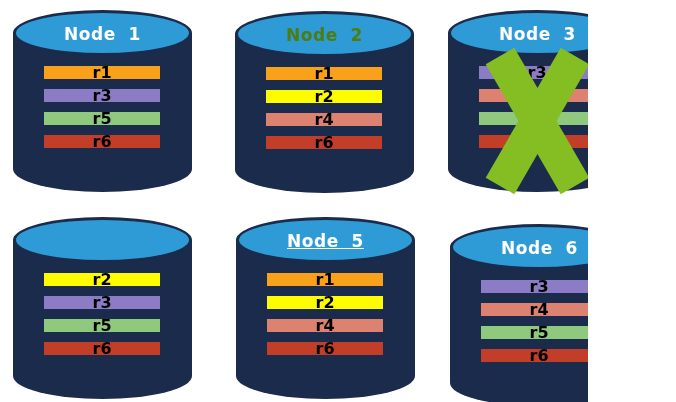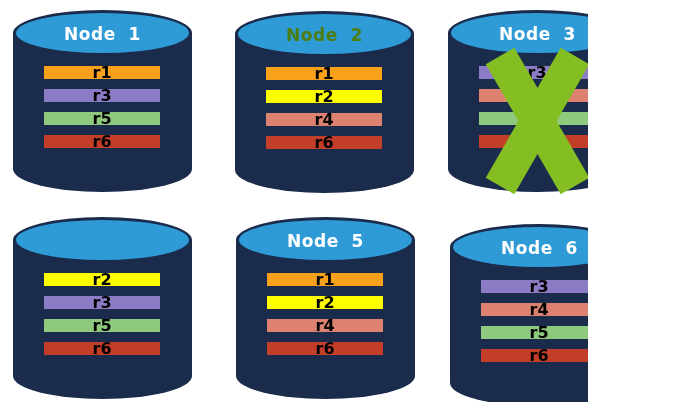--- a/index.html
+++ b/index.html
@@ -130,21 +130,21 @@
       <div class="bar" style="background-color: rgb(140, 123, 197);">r3</div>
       <div class="bar" style="background-color: rgb(143, 201, 126);">r5</div>
       <div class="bar" style="background-color: rgb(194, 62, 40);">r6</div>
     </div>
   </div>
 
   <div class="node pos-n5">
     <div class="cyl-bottom" style="background-color: rgb(26, 43, 76);"></div>
     <div class="cyl-body" style="background-color: rgb(26, 43, 76);"></div>
     <div class="cyl-top" style="background-color: rgb(47, 155, 214); border-color: rgb(26, 43, 76);"></div>
-    <div class="cyl-title" style="color: rgb(255, 255, 255);">Node  5</div>
+    <div class="cyl-title" style="color: rgb(255, 255, 255); text-decoration: underline;">Node  5</div>
     <div class="bars">
       <div class="bar" style="background-color: rgb(249, 161, 27);">r1</div>
       <div class="bar" style="background-color: rgb(253, 253, 0);">r2</div>
       <div class="bar" style="background-color: rgb(221, 130, 112);">r4</div>
       <div class="bar" style="background-color: rgb(194, 62, 40);">r6</div>
     </div>
   </div>
 
   <div class="node pos-n6">
     <div class="cyl-bottom" style="background-color: rgb(26, 43, 76);"></div>

